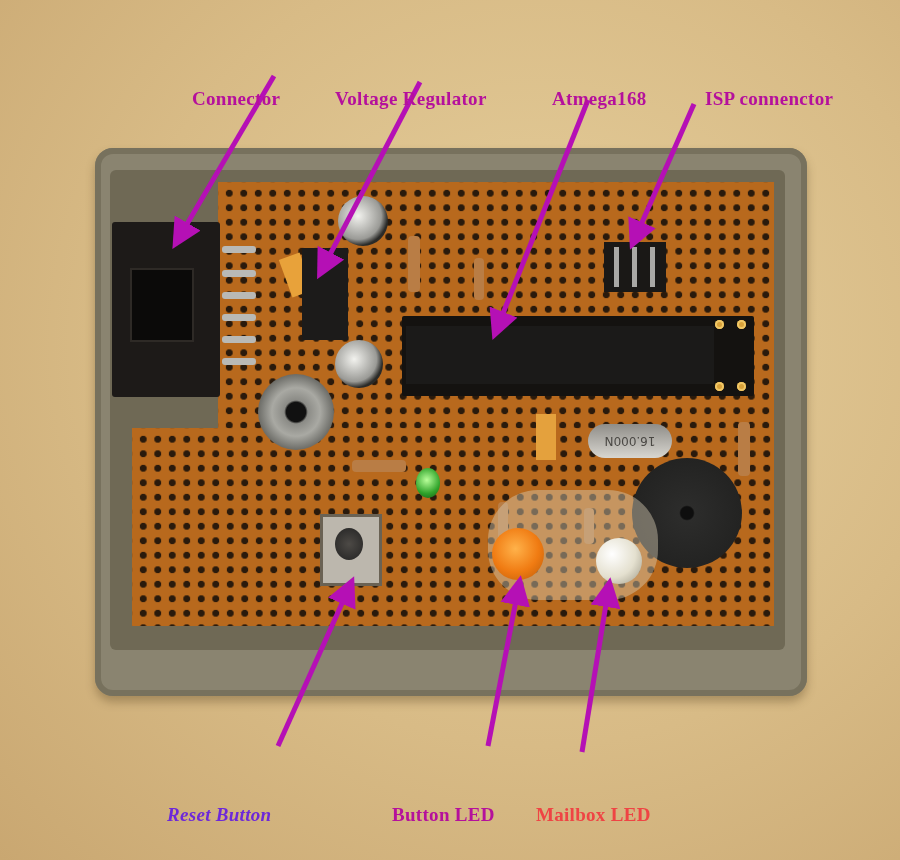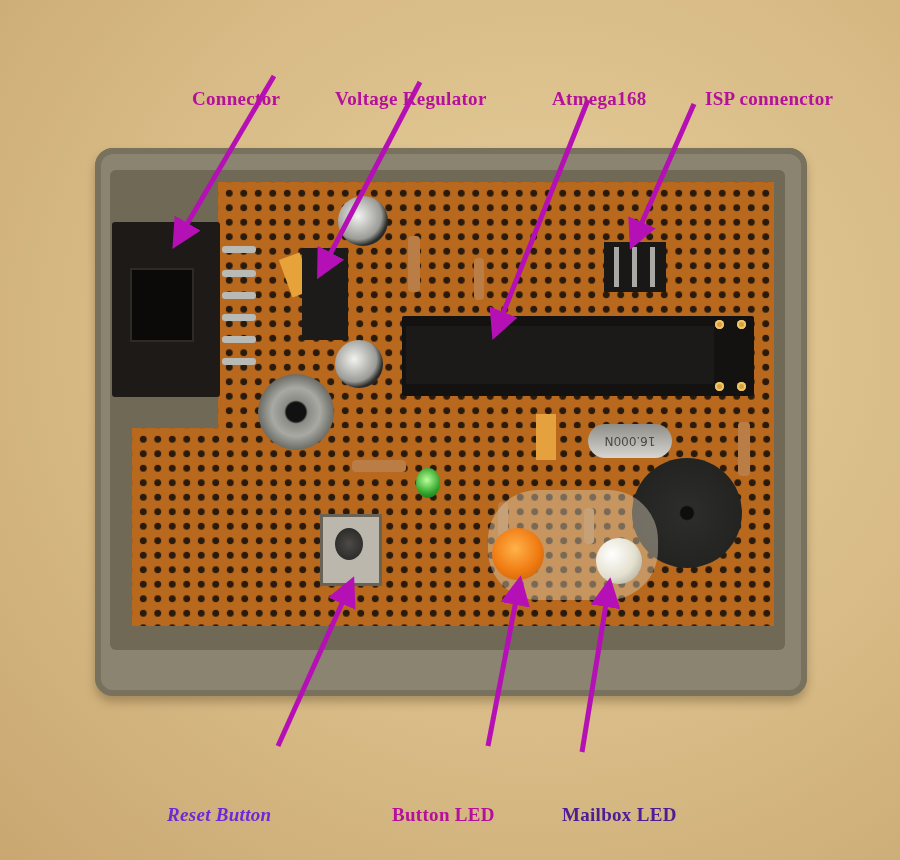--- a/index.html
+++ b/index.html
@@ -110,13 +110,13 @@
     <line x1="582" y1="752" x2="608" y2="592"></line>
   </g>
 </svg>
 
 <div class="label" style="left:192px;top:44px;color:#b5109c;">Connector</div>
 <div class="label" style="left:335px;top:44px;color:#b5109c;font-family:Liberation Serif, serif;">Voltage Regulator</div>
 <div class="label" style="left:552px;top:44px;color:#b5109c;">Atmega168</div>
 <div class="label" style="left:705px;top:44px;color:#b5109c;">ISP connenctor</div>
 <div class="label" style="left:167px;top:760px;color:#6d28d9;font-style:italic;">Reset Button</div>
 <div class="label" style="left:392px;top:760px;color:#b5109c;">Button LED</div>
-<div class="label" style="left:562px;top:760px;color:#4c1d95;">Mailbox LED</div>
+<div class="label" style="left:536px;top:760px;color:#ef4444;">Mailbox LED</div>
 
 </body></html>

